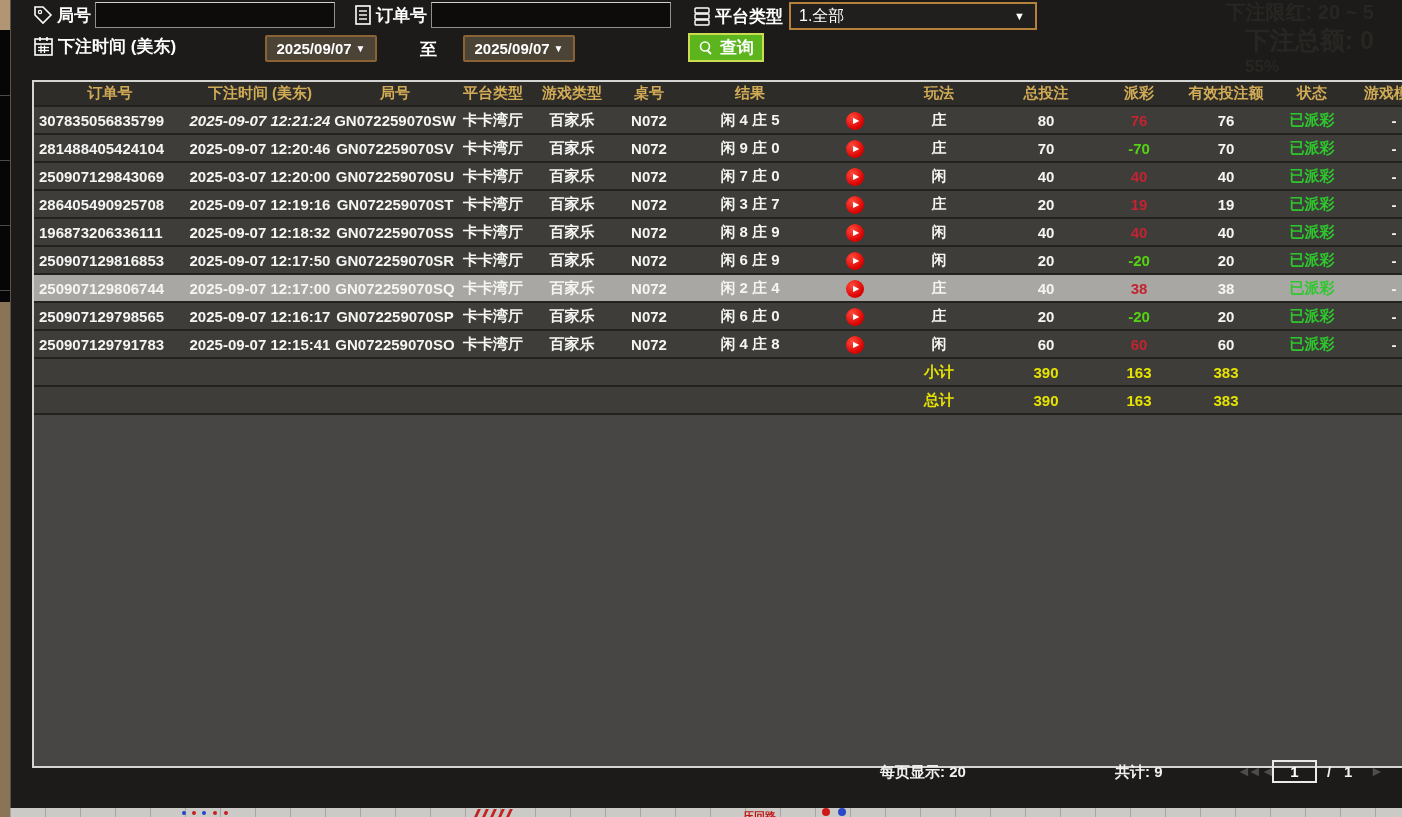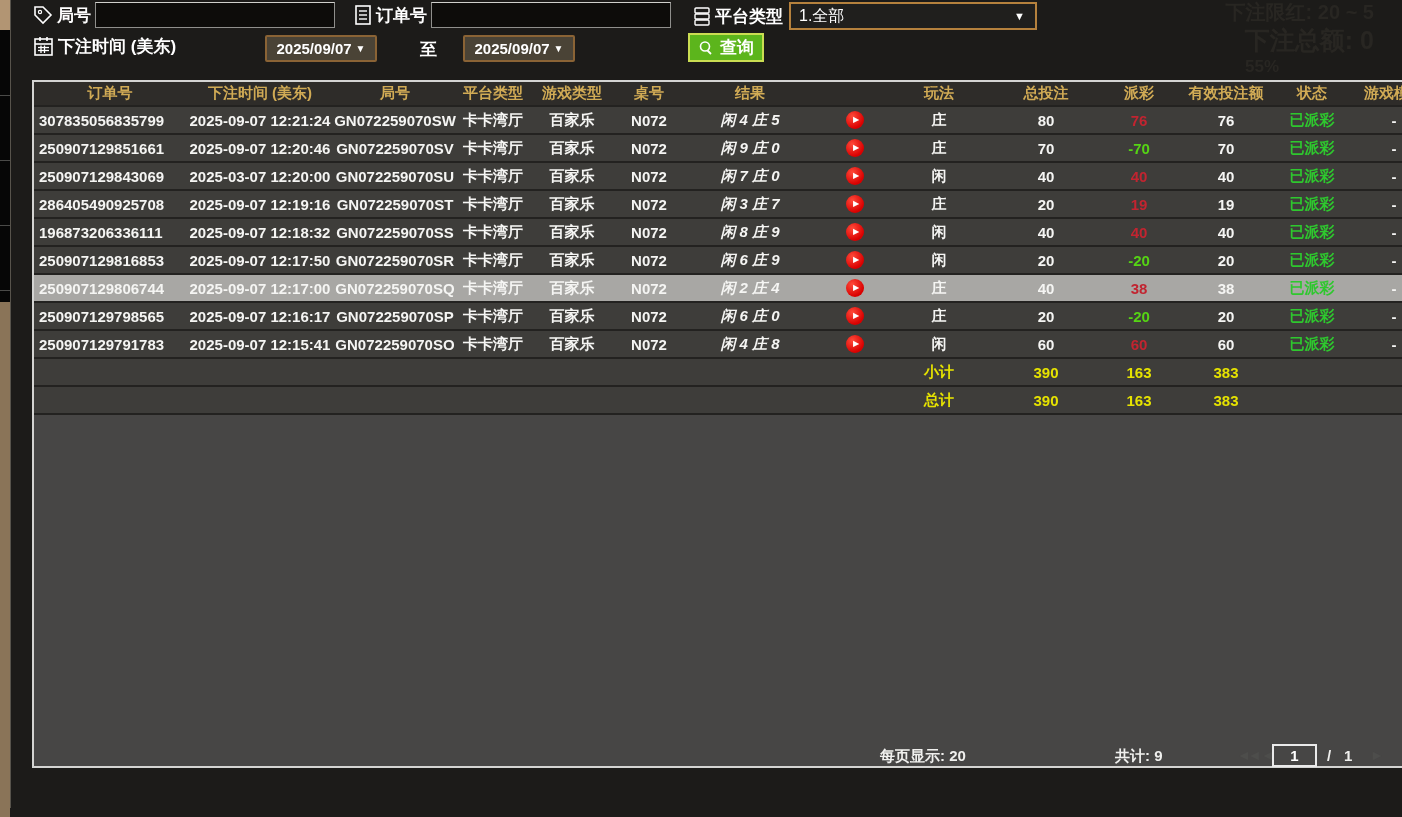--- a/index.html
+++ b/index.html
@@ -47,33 +47,33 @@
   .tablewrap { position:absolute; left:32px; top:80px; width:1406px; height:688px; background:#474645;
                border:2px solid #d4d4d2; z-index:4; overflow:hidden; }
   .thead { display:flex; height:25px; background:#2e2c29; border-bottom:2px solid #232220;
            align-items:center; }
   .th { font-size:15px; font-weight:bold; color:#d1ab55; text-align:center; white-space:nowrap; overflow:visible; }
   .trow { display:flex; height:28px; background:#3e3d3a; border-bottom:2px solid #232220; align-items:center;
           cursor:pointer; }
   .trow.sel { background:#a8a7a4; }
   .td { font-size:15px; font-weight:bold; color:#f5f5f3; text-align:center; white-space:nowrap; }
   .td.left { text-align:left; padding-left:5px; }
-  .result-cell { display:flex; align-items:flex-start; position:relative;font-style:italic; }
+  .result-cell { display:flex; align-items:flex-end; position:relative; }
   .result-text { display:inline-block; width:132px; text-align:center; }
   .play-icon { position:absolute; left:162px; width:18px; height:18px; border-radius:50%;
                background:radial-gradient(circle at 35% 30%, #ff4a3a, #d90000 70%); color:#fff; font-size:8px;
                display:flex; align-items:center; justify-content:center; cursor:pointer; padding-left:2px; }
   .pay-win { color:#c22430; }
   .pay-loss { color:#55d414; }
   .status-ok { color:#2ec82e; }
   .sumrow { display:flex; height:28px; background:#3e3d3a; border-bottom:2px solid #232220; align-items:center; }
   .sum { font-size:15px; font-weight:bold; color:#e6e300; text-align:center; white-space:nowrap; }
 
   
-  .pager { position:absolute; left:32px; top:742px; width:1370px; height:30px; z-index:4; font-weight:bold; }
+  .pager { position:absolute; left:32px; top:758px; width:1370px; height:30px; z-index:4; font-weight:bold; }
   .pg { position:absolute; top:5px; font-size:15px; color:#f0f0ee; white-space:nowrap; }
   .pg-arrow { color:#4d4d4b; font-size:14px; cursor:pointer; letter-spacing:-3px; }
   .pagebox { position:absolute; left:1240px; top:2px; width:45px; height:23px; border:2px solid #eaeaea;
              background:transparent; color:#fff; font-size:15px; font-weight:bold; text-align:center; }
   svg { display:block; }
 </style>
 </head>
 <body>
 
 <div class="root">
@@ -87,20 +87,35 @@
     <div class="edge-line" style="top:290px"></div>
   </div>
   <div class="modal-edge"></div>
 
   <div class="faint-overlay">
     <div class="faint-l1">下注限红: 20 ~ 5</div>
     <div class="faint-l2">下注总额: 0</div>
     <div class="faint-l3">55%</div>
   </div>
 
+  <div class="bottom-strip">
+    <span class="dot" style="left:172px;background:#2244cc"></span>
+    <span class="dot" style="left:182px;background:#c32222"></span>
+    <span class="dot" style="left:192px;background:#2244cc"></span>
+    <span class="dot" style="left:203px;background:#c32222"></span>
+    <span class="dot" style="left:214px;background:#c32222"></span>
+    <span class="hatch" style="left:466px"></span>
+    <span class="hatch" style="left:474px"></span>
+    <span class="hatch" style="left:482px"></span>
+    <span class="hatch" style="left:490px"></span>
+    <span class="hatch" style="left:498px"></span>
+    <span class="strip-text">压回路</span>
+    <span class="strip-circle" style="left:812px;background:#d01818"></span>
+    <span class="strip-circle" style="left:828px;background:#2a48c8"></span>
+  </div>
 
   <div class="form">
 
     <div class="frow" style="left:22px; top:2px;">
       <span class="ficon">
         <svg width="22" height="22" viewBox="0 0 22 22">
             <path d="M3 3 L11 3 L19 11 L11 19 L3 11 Z" fill="none" stroke="#fff" stroke-width="1.6"></path>
             <circle cx="8" cy="8" r="1.6" fill="none" stroke="#fff" stroke-width="1.2"></circle>
           </svg>
       </span>
@@ -193,38 +208,38 @@
         <div class="th" style="width: 110px;">玩法</div>
         <div class="th" style="width: 104px;">总投注</div>
         <div class="th" style="width: 82px;">派彩</div>
         <div class="th" style="width: 92px;">有效投注额</div>
         <div class="th" style="width: 80px;">状态</div>
         <div class="th" style="width: 84px;">游戏模式</div>
       </div>
     <div id="tbody">
         <div class="trow">
           <div class="td left" style="width: 152px;">307835056835799</div>
-          <div class="td" style="width: 148px;">2025-09-07 12:21:24</div>
+          <div class="td" style="width: 148px; font-style: italic;">2025-09-07 12:21:24</div>
           <div class="td" style="width: 122px;">GN072259070SW</div>
           <div class="td" style="width: 74px;">卡卡湾厅</div>
           <div class="td" style="width: 84px;">百家乐</div>
           <div class="td" style="width: 70px;">N072</div>
           <div class="td result-cell" style="width: 200px;">
             <span class="result-text">闲 4 庄 5</span>
             <span class="play-icon">▶</span>
           </div>
           <div class="td" style="width: 110px;">庄</div>
           <div class="td" style="width: 104px;">80</div>
           <div class="td pay-win" style="width: 82px;">76</div>
           <div class="td" style="width: 92px;">76</div>
           <div class="td status-ok" style="width: 80px;">已派彩</div>
           <div class="td" style="width: 84px;">-</div>
         </div>
         <div class="trow">
-          <div class="td left" style="width: 152px;">250907129851661</div>
+          <div class="td left" style="width: 152px;">281488405424104</div>
           <div class="td" style="width: 148px;">2025-09-07 12:20:46</div>
           <div class="td" style="width: 122px;">GN072259070SV</div>
           <div class="td" style="width: 74px;">卡卡湾厅</div>
           <div class="td" style="width: 84px;">百家乐</div>
           <div class="td" style="width: 70px;">N072</div>
           <div class="td result-cell" style="width: 200px;">
             <span class="result-text">闲 9 庄 0</span>
             <span class="play-icon">▶</span>
           </div>
           <div class="td" style="width: 110px;">庄</div>

